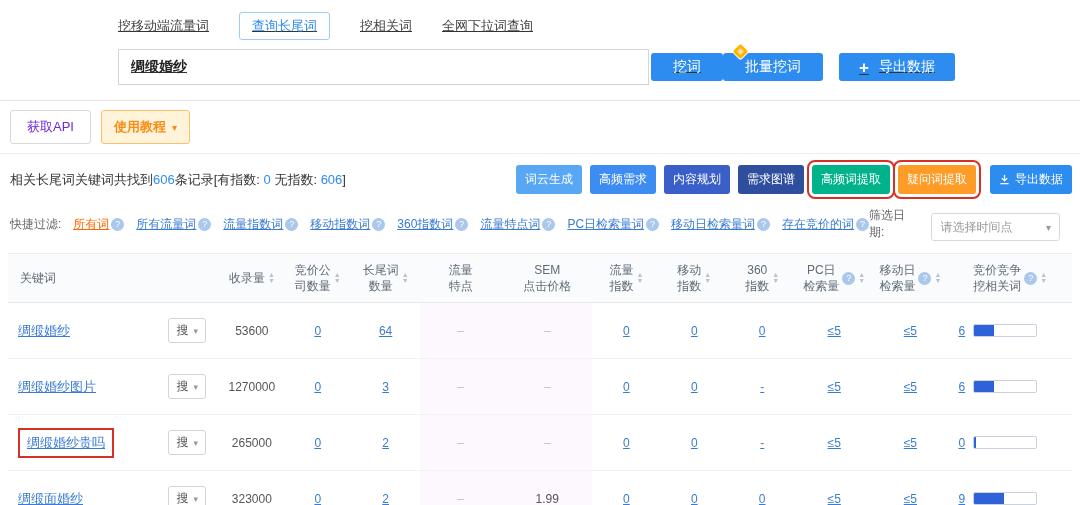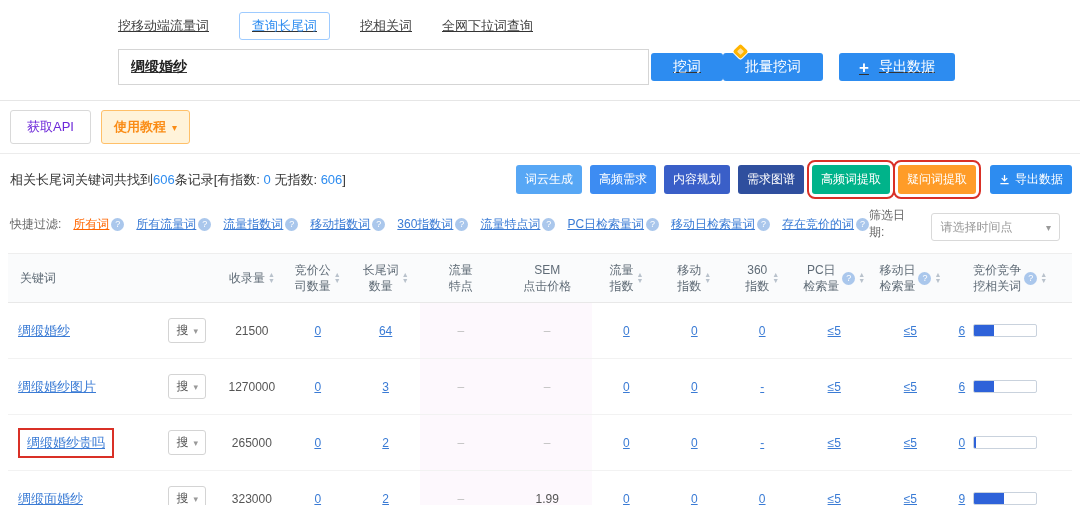--- a/index.html
+++ b/index.html
@@ -314,21 +314,21 @@
       <tr>
         <td>
           <div class="kw-cell-inner">
             <span><span class="kw-link">绸缎婚纱</span></span>
             <button class="search-mini">
               <span>搜</span>
               <span class="mini-caret">▾</span>
             </button>
           </div>
         </td>
-        <td><span>21500</span></td>
+        <td><span>53600</span></td>
         <td><span class="cell-link">0</span></td>
         <td><span class="cell-link">64</span></td>
         <td class="tint"><span class="muted">–</span></td>
         <td class="tint"><span class="muted">–</span></td>
         <td><span class="cell-link">0</span></td>
         <td><span class="cell-link">0</span></td>
         <td><span class="cell-link">0</span></td>
         <td><span class="cell-link">≤5</span></td>
         <td><span class="cell-link">≤5</span></td>
         <td>

